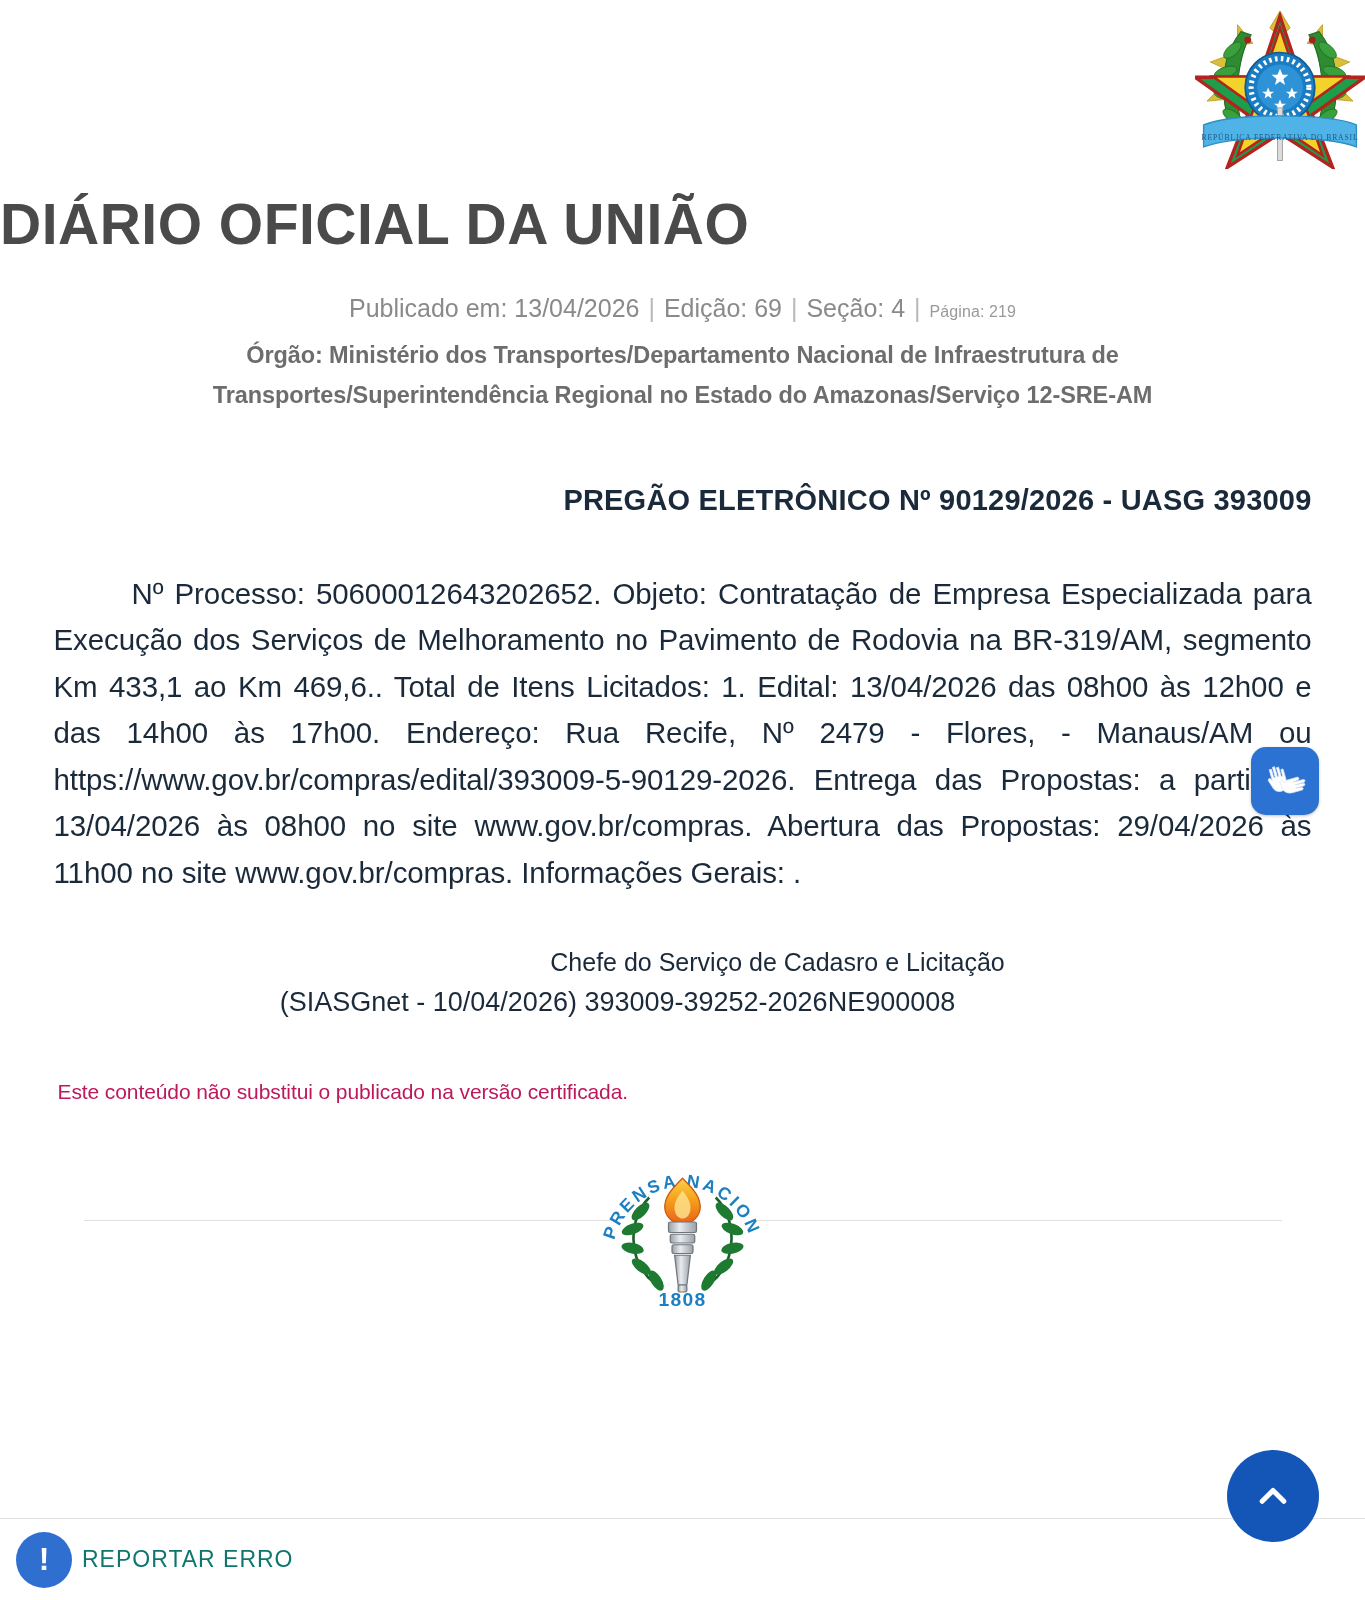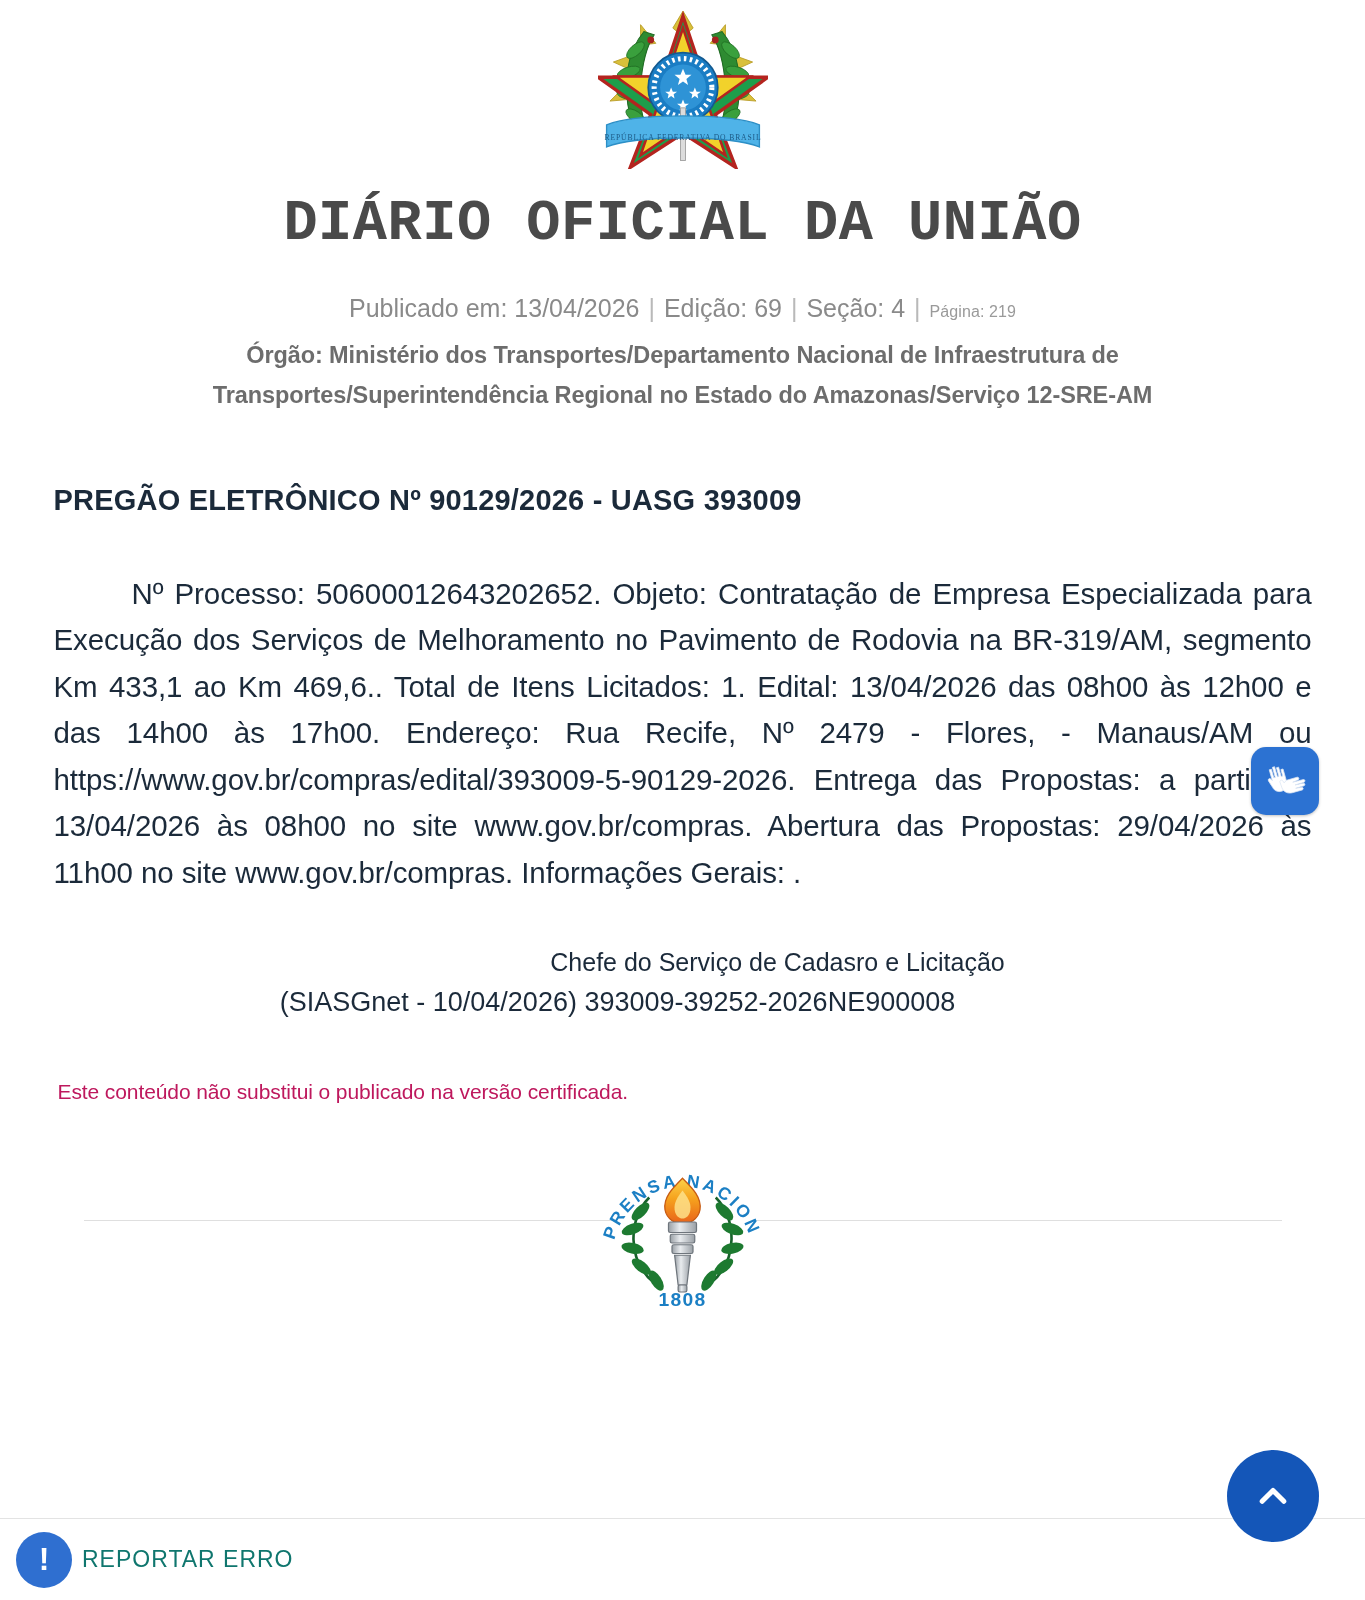--- a/index.html
+++ b/index.html
@@ -14,33 +14,32 @@
     height: 1600px;
     position: relative;
     overflow: hidden;
     font-family: "Liberation Sans", sans-serif;
     color: #202124;
   }
 
   
   .brasao-wrap {
     width: 100%;
-    text-align: center;
+    text-align: right;
     padding-top: 6px;
   }
   .brasao {
     width: 170px;
     height: 163px;
     display: inline-block;
     vertical-align: top;
   }
 
   .dou-title {
-    text-align: center;
-    font-family: Liberation Mono, monospace;
+    font-family: Liberation Sans, sans-serif;
     font-weight: 700;
     font-size: 57px;
     letter-spacing: 0.5px;
     color: #4a4a4a;
     line-height: 1.05;
     margin-top: 26px;
     white-space: nowrap;
   }
 
   .pub-line {
@@ -80,21 +79,21 @@
   .aviso {
     text-align: center;
     margin-top: 54px;
     font-size: 27px;
     font-weight: 700;
     color: #1b2a3a;
     letter-spacing: 0.2px;
   }
 
   .pregao {
-    text-align: left;
+    text-align: right;
     margin-top: 68px;
     font-size: 29px;
     font-weight: 700;
     color: #1b2a3a;
     letter-spacing: 0.2px;
   }
 
   .corpo {
     margin-top: 54px;
     text-align: justify;

